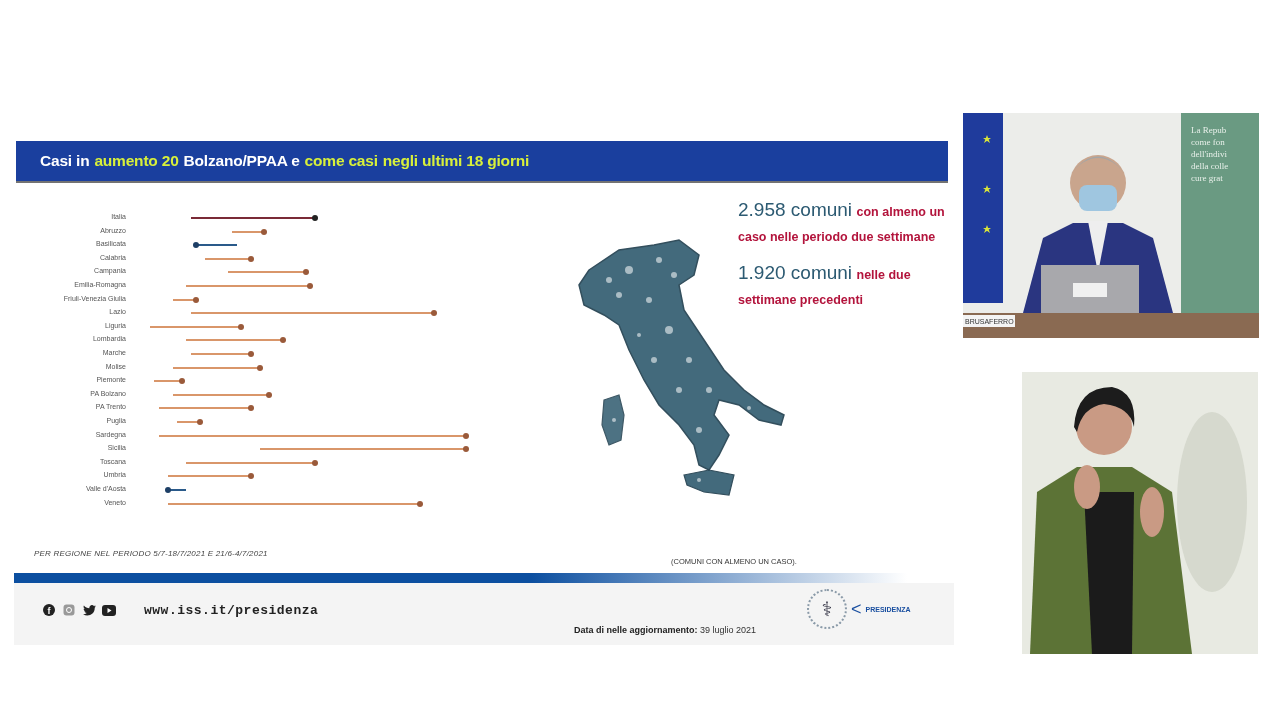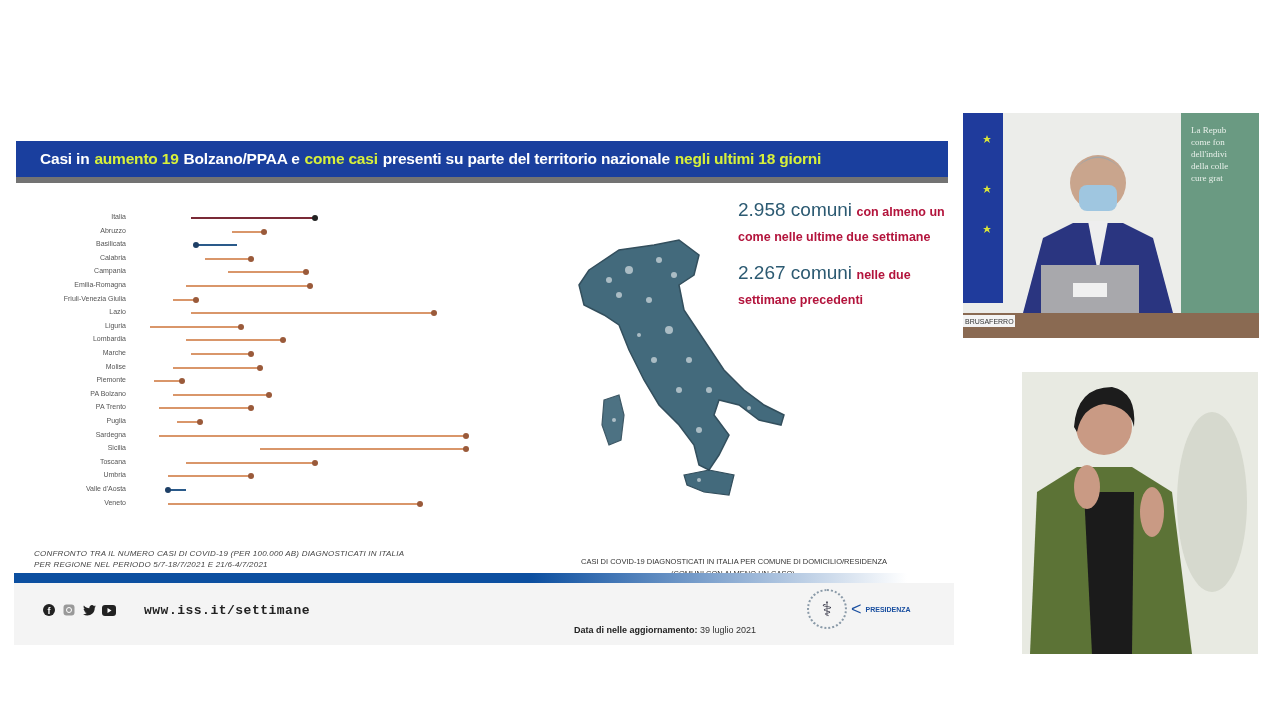--- a/index.html
+++ b/index.html
@@ -1,18 +1,18 @@
 <!DOCTYPE html>
 <html><head>
 <meta charset="utf-8">
 <style>
   html,body{margin:0;padding:0;}
   body{width:1272px;height:720px;background:#ffffff;position:relative;overflow:hidden;font-family:"Liberation Sans",sans-serif;}
   .slide{position:absolute;left:14px;top:110px;width:940px;height:535px;background:#ffffff;}
-  .title-bar{position:absolute;left:2px;top:31px;width:932px;height:42px;background:#1a3f9e;border-bottom:6px solid #737373;display:flex;align-items:center;padding-left:24px;box-sizing:border-box;color:#fff;font-weight:bold;font-size:15.5px;letter-spacing:-0.2px;}
+  .title-bar{position:absolute;left:2px;top:31px;width:932px;height:42px;background:#1a3f9e;border-bottom:2px solid #737373;display:flex;align-items:center;padding-left:24px;box-sizing:border-box;color:#fff;font-weight:bold;font-size:15.5px;letter-spacing:-0.2px;}
   .title-bar span{margin-right:5px;}
   .title-bar .hl{color:#d8f03a;}
   .chart{position:absolute;left:0;top:98px;width:470px;height:330px;}
   .row{position:absolute;left:0;height:14px;width:470px;}
   .row .lbl{position:absolute;right:358px;top:2px;font-size:7px;color:#555;white-space:nowrap;}
   .row .bar{position:absolute;top:6px;height:2px;}
   .row .dot{position:absolute;top:4px;width:6px;height:6px;border-radius:50%;}
   .xtick{position:absolute;top:410px;font-size:7px;color:#666;transform:translateX(-50%);}
   .footnote-left{position:absolute;left:20px;top:438px;font-size:8px;font-style:italic;color:#444;letter-spacing:0.2px;line-height:11px;text-transform:uppercase;}
   .map{position:absolute;left:545px;top:120px;width:240px;height:300px;}
@@ -34,24 +34,23 @@
   .cam{position:absolute;background:#ddd;overflow:hidden;}
   .cam1{left:963px;top:113px;width:296px;height:225px;background:#e9ebe6;}
   .cam2{left:1022px;top:372px;width:236px;height:282px;background:#e6e8e0;}
 </style>
 </head>
 <body>
 
 <div class="slide">
   <div class="title-bar" id="title-bar">
       <span>Casi in</span>
-      <span class="hl">aumento 19</span>
+      <span class="hl">aumento 20</span>
       <span>Bolzano/PPAA e</span>
       <span class="hl">come casi</span>
-      <span>presenti su parte del territorio nazionale</span>
       <span class="hl">negli ultimi 18 giorni</span>
     </div>
 
   <div class="chart" id="chart">
       <div class="row" style="top: 3px;">
         <span class="lbl">Italia</span>
         <div class="bar" style="left: 177.02px; width: 123.66px; background: rgb(122, 42, 54);"></div>
         <div class="dot" style="left: 297.68px; background: rgb(34, 34, 34);"></div>
       </div>
       <div class="row" style="top: 16.6px;">
@@ -159,21 +158,20 @@
         <div class="bar" style="left: 154.12px; width: 251.9px; background: rgb(217, 150, 106);"></div>
         <div class="dot" style="left: 403.02px; background: rgb(154, 90, 58);"></div>
       </div>
       <span class="xtick" style="left: 181.6px;">20</span>
       <span class="xtick" style="left: 273.2px;">40</span>
       <span class="xtick" style="left: 364.8px;">60</span>
       <span class="xtick" style="left: 456.4px;">80</span>
     </div>
 
   <div class="footnote-left">
-    <div>Confronto tra il numero casi di COVID-19 (per 100.000 ab) diagnosticati in Italia</div>
     <div>per regione nel periodo   5/7-18/7/2021 e 21/6-4/7/2021</div>
   </div>
 
   <svg class="map" viewBox="0 0 240 300">
     <path d="M30,40 L60,20 L95,15 L120,10 L140,25 L135,45 L120,55 L125,80 L145,110 L165,140 L185,160 L205,175 L225,185 L222,195 L200,190 L180,175 L160,170 L155,185 L170,205 L160,225 L150,240 L140,235 L135,215 L120,195 L100,175 L85,150 L70,120 L60,95 L45,85 L25,75 L20,55 Z" fill="#2f5a6e" stroke="#1d3c4c" stroke-width="1.5" opacity="0.9"></path>
     <path d="M45,170 L60,165 L65,185 L62,210 L50,215 L43,195 Z" fill="#2f5a6e" stroke="#1d3c4c" stroke-width="1.2" opacity="0.85"></path>
     <path d="M125,245 L150,240 L175,245 L170,265 L145,262 L128,255 Z" fill="#2f5a6e" stroke="#1d3c4c" stroke-width="1.2" opacity="0.9"></path>
     <g fill="#ffffff" opacity="0.55">
       <circle cx="50" cy="50" r="3"></circle>
         <circle cx="70" cy="40" r="4"></circle>
@@ -190,30 +188,29 @@
       <circle cx="190" cy="178" r="2"></circle>
         <circle cx="60" cy="65" r="3"></circle>
         <circle cx="80" cy="105" r="2"></circle>
         <circle cx="140" cy="250" r="2"></circle>
     </g>
   </svg>
 
   <div class="stats">
     <div class="stat-block">
       <span class="stat-big">2.958 comuni</span>
-      <span class="stat-red">con almeno un come nelle ultime due settimane</span>
+      <span class="stat-red">con almeno un caso nelle periodo due settimane</span>
     </div>
     <div class="stat-block">
-      <span class="stat-big">2.267 comuni</span>
+      <span class="stat-big">1.920 comuni</span>
       <span class="stat-red">nelle due settimane precedenti</span>
     </div>
   </div>
 
   <div class="map-caption">
-    <div>Casi di COVID-19 diagnosticati in Italia per comune di Domicilio/Residenza</div>
     <div>(comuni con almeno un caso).</div>
   </div>
 
   <div class="blue-stripe"></div>
 
   <div class="footer">
     <div class="social">
       <span class="ic">
         <svg width="12" height="12" viewBox="0 0 12 12">
             <circle cx="6" cy="6" r="6" fill="#222"></circle>
@@ -231,21 +228,21 @@
             <path d="M13,1.3 C12.5,1.5 12,1.7 11.5,1.7 C12,1.4 12.4,0.9 12.6,0.3 C12.1,0.6 11.5,0.8 10.9,0.9 C9.9,-0.2 8.1,-0.2 7.1,0.9 C6.5,1.5 6.2,2.4 6.4,3.3 C4.3,3.2 2.3,2.2 0.9,0.5 C0.2,1.7 0.6,3.2 1.7,4 C1.3,4 0.9,3.9 0.6,3.7 C0.6,4.9 1.4,6 2.6,6.3 C2.2,6.4 1.8,6.4 1.4,6.3 C1.7,7.3 2.7,8 3.8,8 C2.7,8.9 1.3,9.3 0,9.2 C5.6,12.5 12,8.7 11.7,2.8 C12.2,2.4 12.6,1.9 13,1.3Z" fill="#222"></path>
           </svg>
       </span>
       <span class="ic">
         <svg width="14" height="11" viewBox="0 0 14 11">
             <rect x="0" y="0" width="14" height="11" rx="3" fill="#222"></rect>
             <path d="M5.5,3 L9.5,5.5 L5.5,8Z" fill="#fff"></path>
           </svg>
       </span>
     </div>
-    <div class="url">www.iss.it/settimane</div>
+    <div class="url">www.iss.it/presidenza</div>
     <div class="updated">
       <b>Data di nelle aggiornamento:</b>
       <span>39 luglio 2021</span>
     </div>
     <div class="logo-area">
       <div class="logo-circle">⚕</div>
       <span style="color:#1a4fa0;font-size:18px;">&lt;</span>
       <span class="logo-text">PRESIDENZA</span>
     </div>
   </div>

